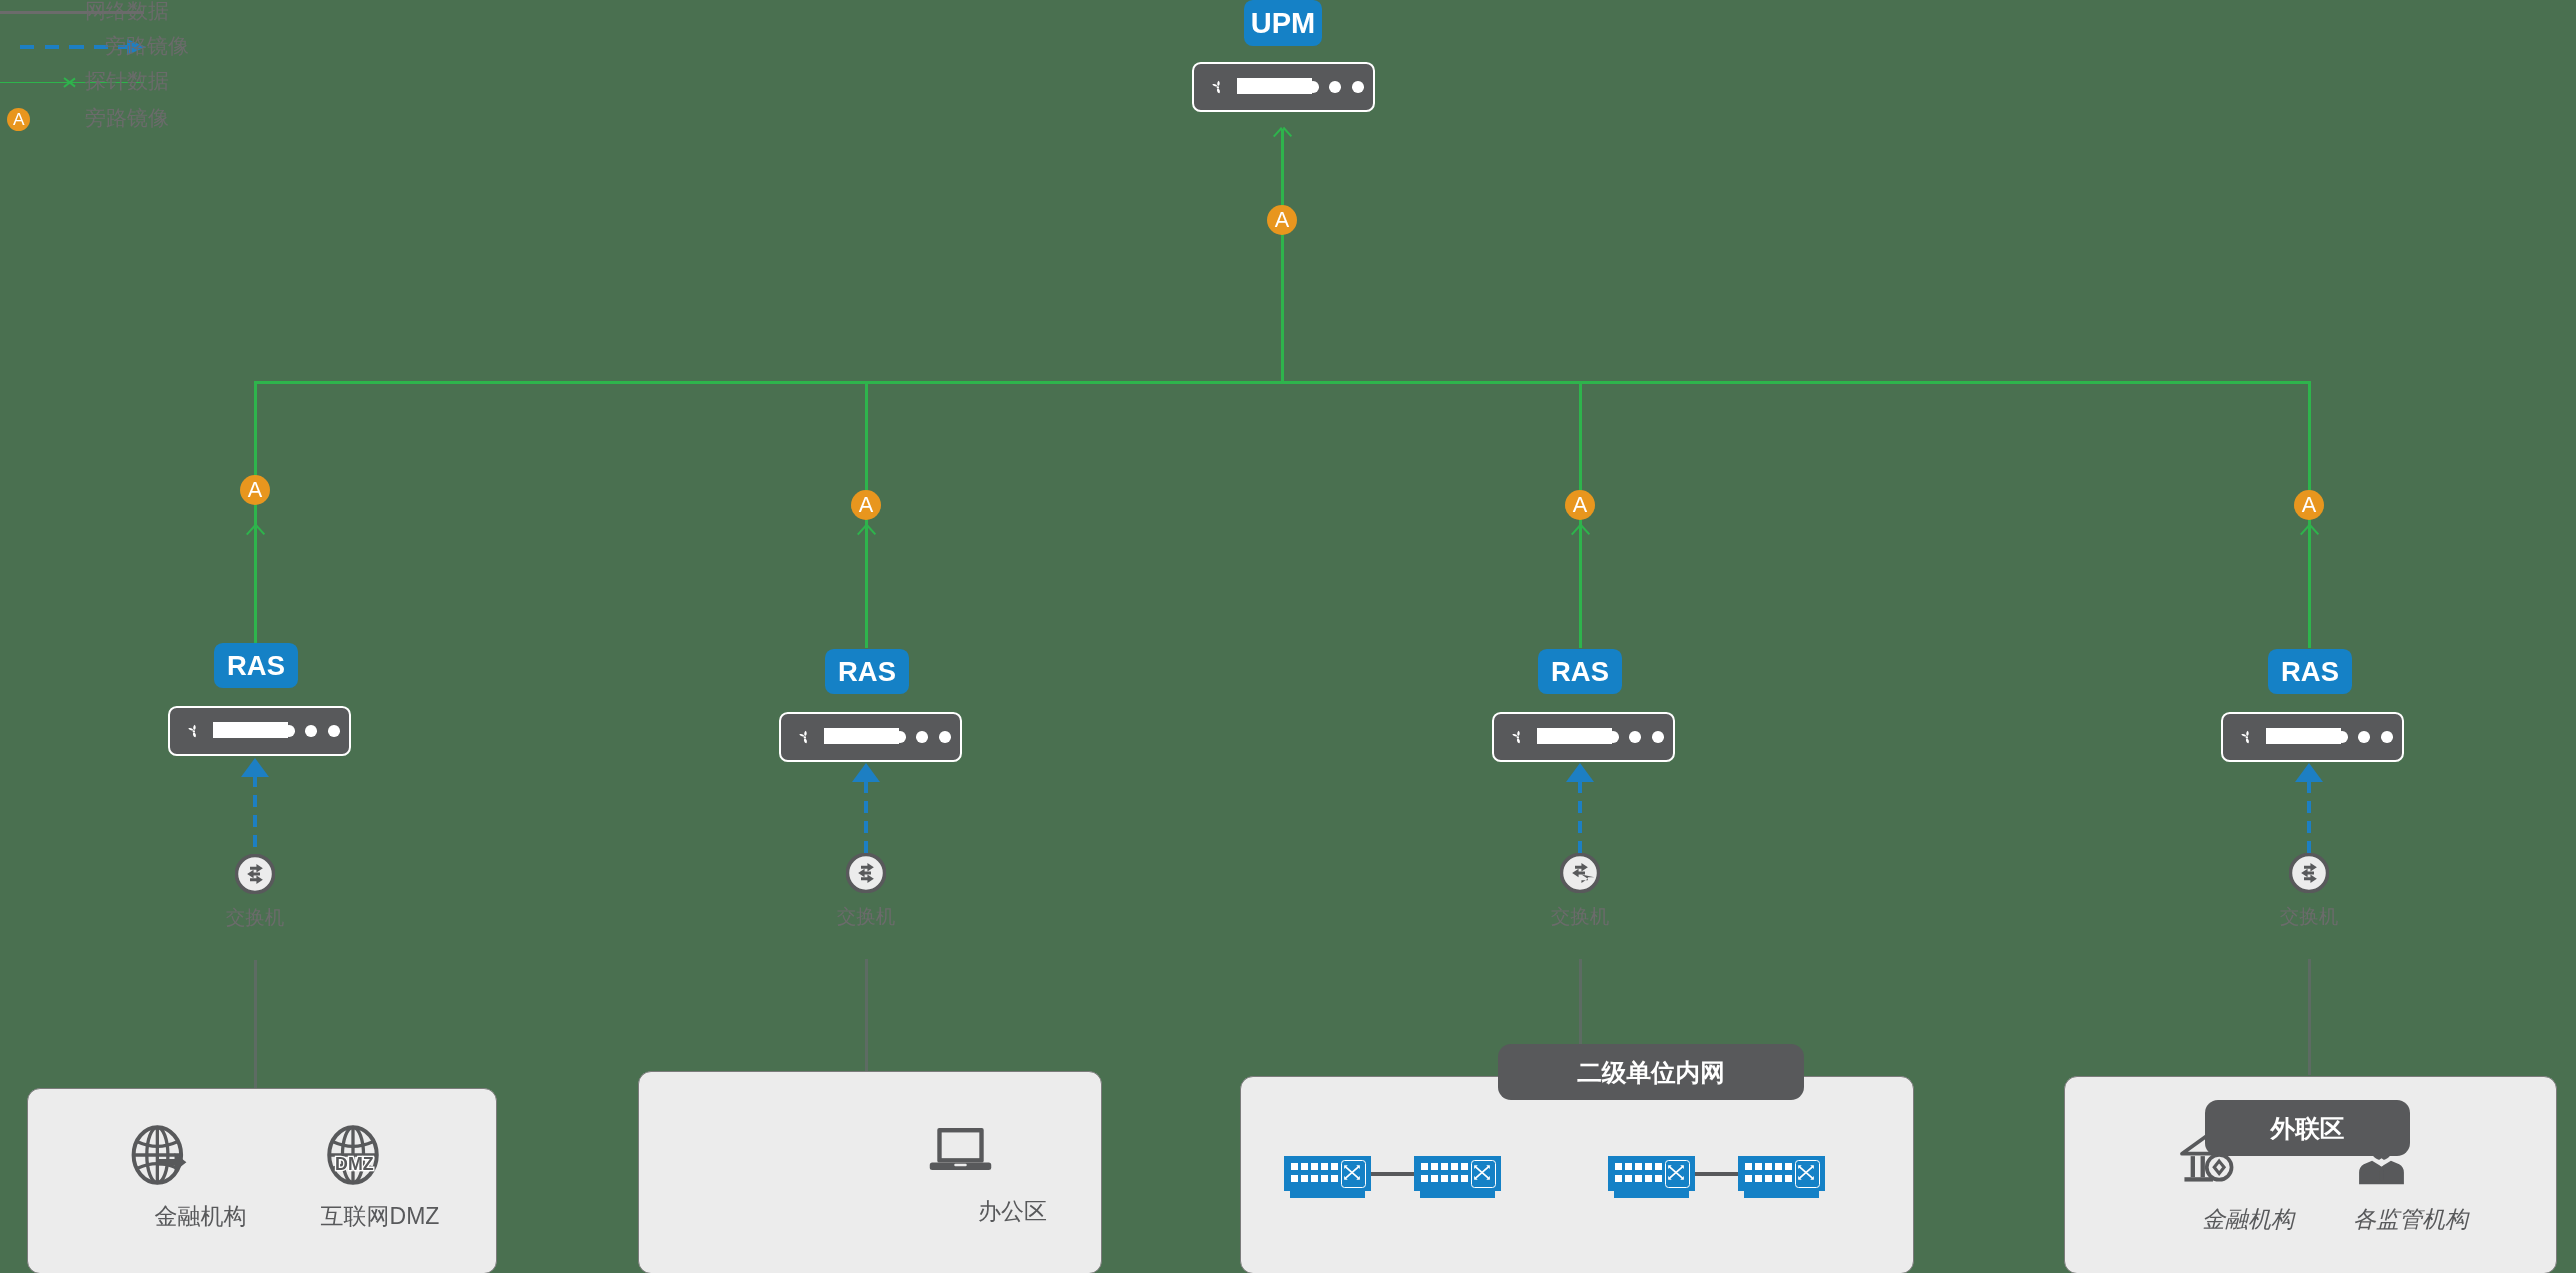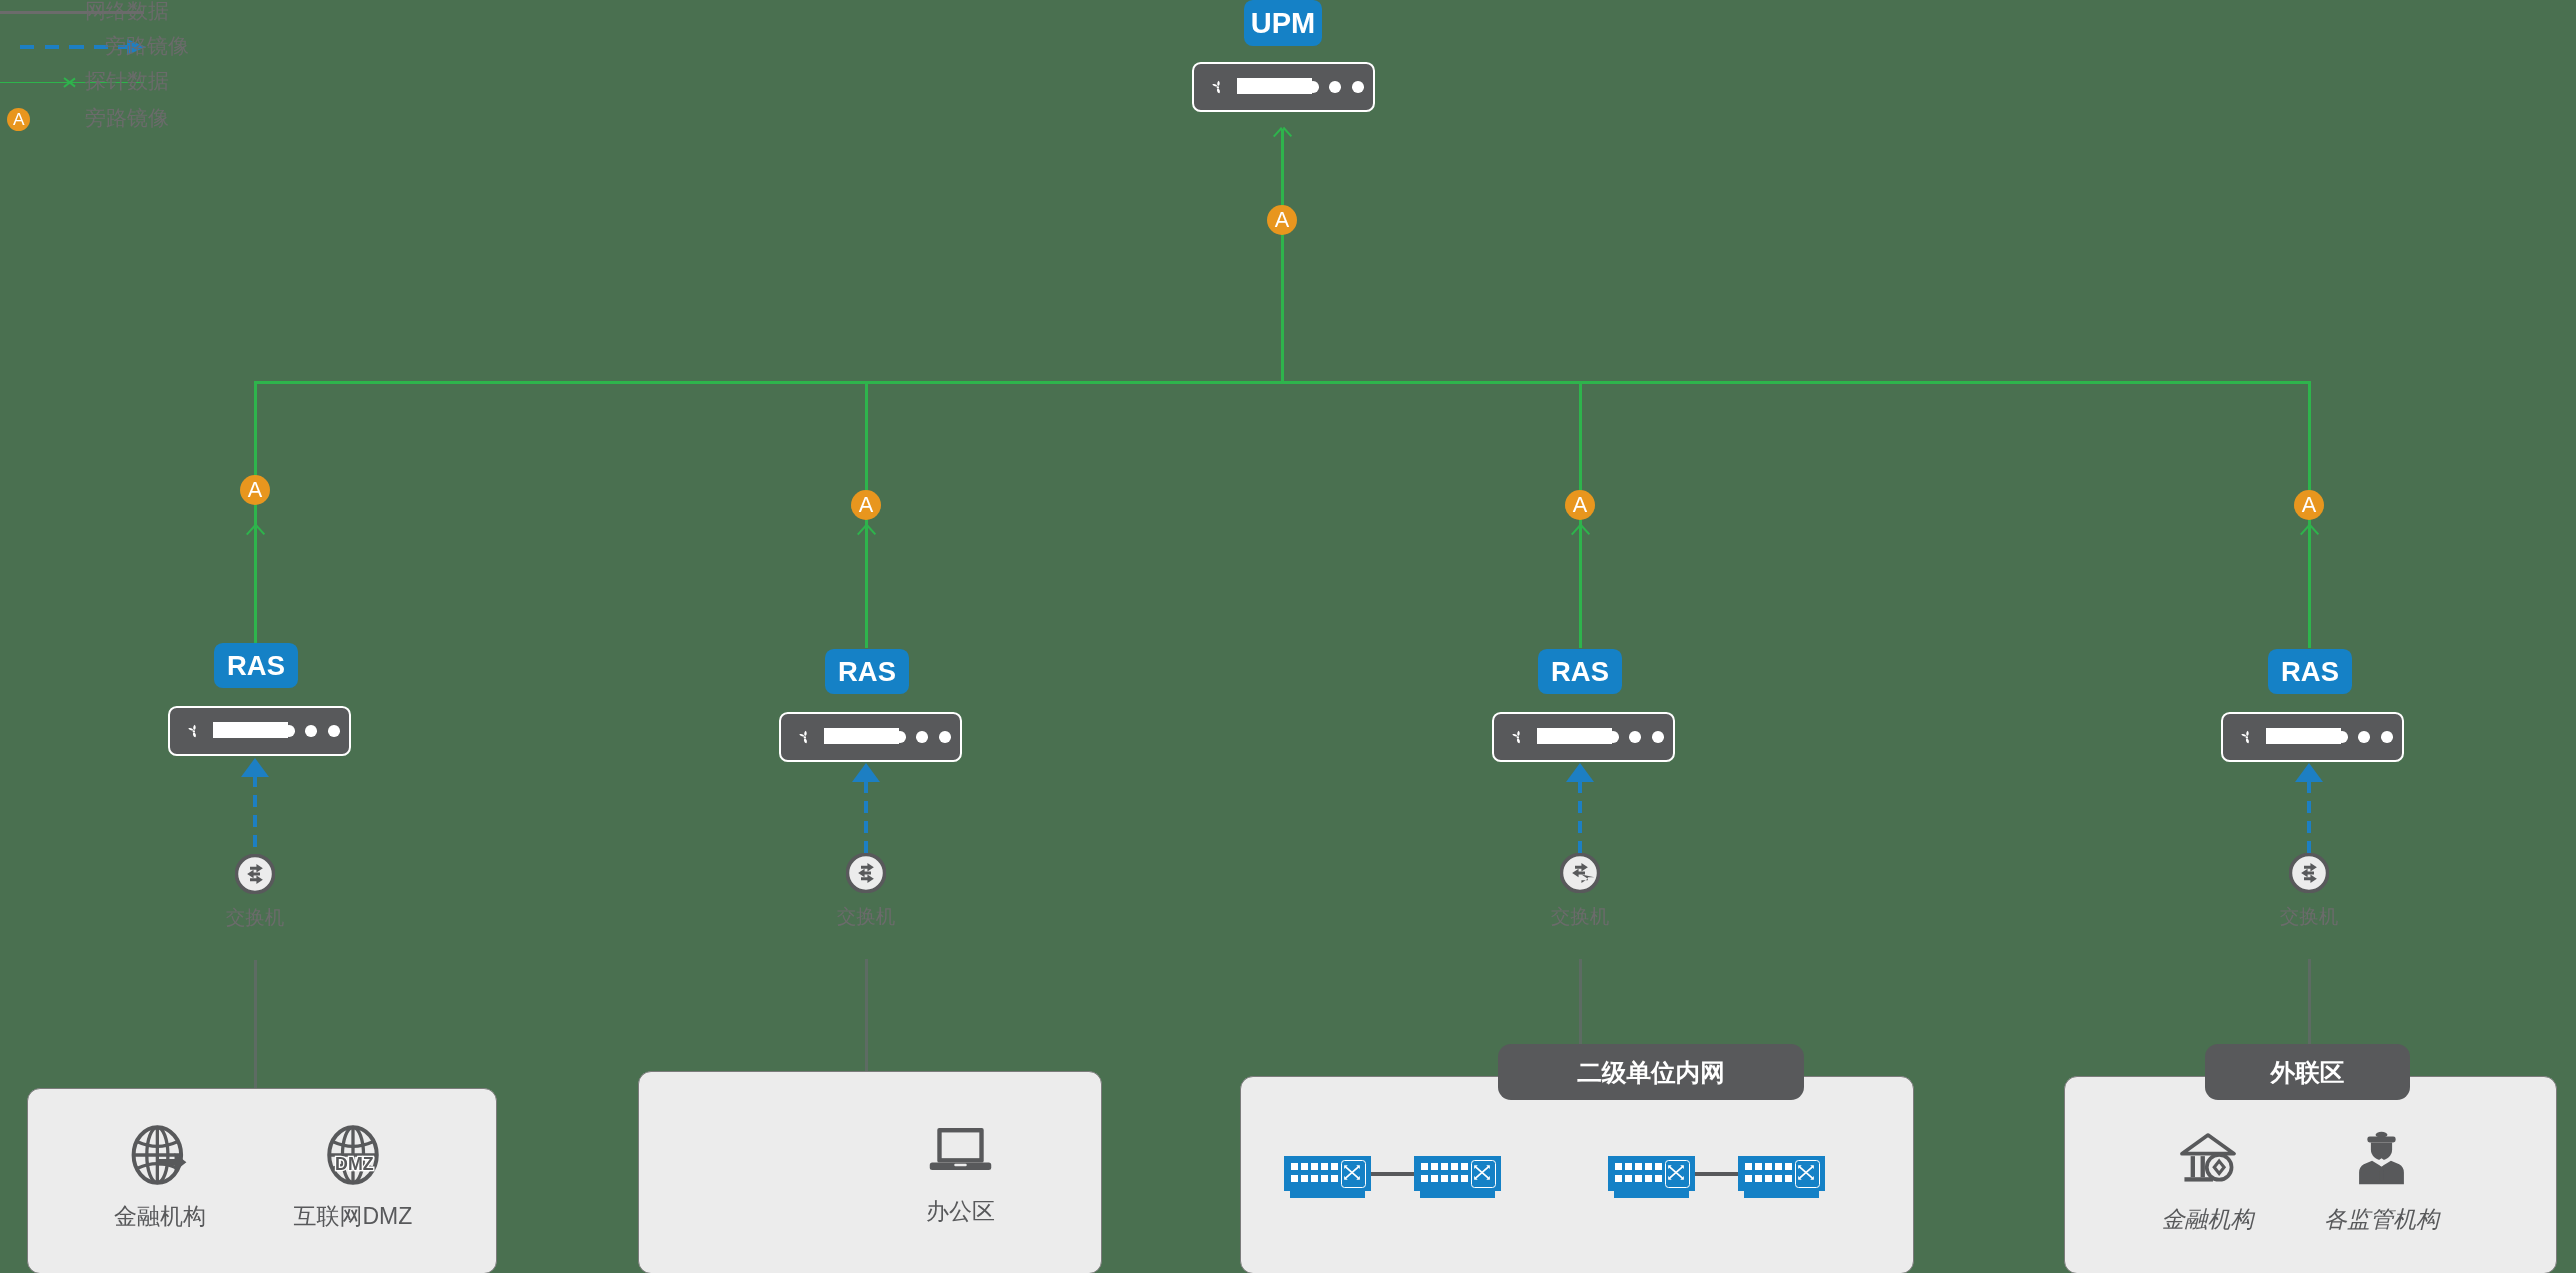--- a/index.html
+++ b/index.html
@@ -61,21 +61,21 @@
   .dev-fan{position:absolute;left:13px;top:11.6px;width:21.7px;height:21.7px;}
 
   
   .swnode{position:absolute;width:40px;height:40px;z-index:5;}
   .sw-label{position:absolute;width:144px;text-align:center;font-size:19.5px;color:#6b6b6b;}
 
   
   .zone{position:absolute;background:#ececec;border:1.4px solid #7b7b7b;border-radius:13px;z-index:2;}
   .zone-tag{position:absolute;background:#58595b;border-radius:13px;color:#fff;
     font-size:24.6px;font-weight:bold;display:flex;align-items:center;justify-content:center;z-index:7;}
-  .zitem{position:absolute;width:173px;text-align:center;}
+  .zitem{position:absolute;width:173px;text-align:right;}
   .zitem .zicon{height:72px;display:flex;align-items:center;justify-content:center;}
   .zitem .zlabel{margin-top:10px;font-size:23px;color:#58595b;white-space:nowrap;}
 
   
   .bsw{position:absolute;width:87px;height:35px;background:#1581c6;z-index:4;}
   .bsw .ports{position:absolute;left:6.5px;top:7.2px;width:46px;height:20px;}
   .bsw .ports i{position:absolute;width:7.2px;height:7.2px;background:#fff;}
   .bsw .xbox{position:absolute;right:5px;top:4.3px;width:23px;height:26px;
     border:1.4px solid #fff;border-radius:3.6px;}
   .bsw-foot{position:absolute;height:7.2px;background:#1581c6;z-index:4;}
@@ -405,21 +405,21 @@
     <svg viewBox="0 0 56 56" width="40" height="40" aria-hidden="true">
       <circle cx="28" cy="28" r="26" fill="#ececec" stroke="#58595b" stroke-width="5"></circle>
       <path fill="#58595b" d="M30 14l9 6-9 6v-4h-9v-4h9z"></path>
       <path fill="#58595b" d="M26 22l-9 6 9 6v-4h9v-4h-9z"></path>
       <path fill="#58595b" d="M30 30l9 6-9 6v-4h-9v-4h9z"></path>
     </svg>
   </div>
   <div class="sw-label" style="left:2237px;top:903px;">交换机</div>
   <div class="vline-grey" style="left:2308px;top:959px;height:116px;"></div>
 
-  <div class="zone-tag" style="left:2205px;top:1044px;width:205px;height:56px;">外联区</div>
+  <div class="zone-tag" style="left:2205px;top:1100px;width:205px;height:56px;">外联区</div>
   <div class="zone" style="left:2064px;top:1076px;width:491px;height:196px;font-style:italic;">
     <div class="zitem" style="left:56px;top:45px;">
       <div class="zicon">
         <svg viewBox="0 0 100 90" width="62" height="56" aria-hidden="true">
           <path d="M50 8 L92 38 H8 Z" fill="none" stroke="#58595b" stroke-width="6" stroke-linejoin="round"></path>
           <rect x="22" y="42" width="7" height="34" fill="#58595b"></rect>
           <rect x="38" y="42" width="7" height="34" fill="#58595b"></rect>
           <rect x="12" y="76" width="46" height="7" fill="#58595b"></rect>
           <circle cx="68" cy="60" r="20" fill="none" stroke="#58595b" stroke-width="6"></circle>
           <path d="M68 50 L76 60 L68 70 L60 60 Z" fill="none" stroke="#58595b" stroke-width="5"></path>

